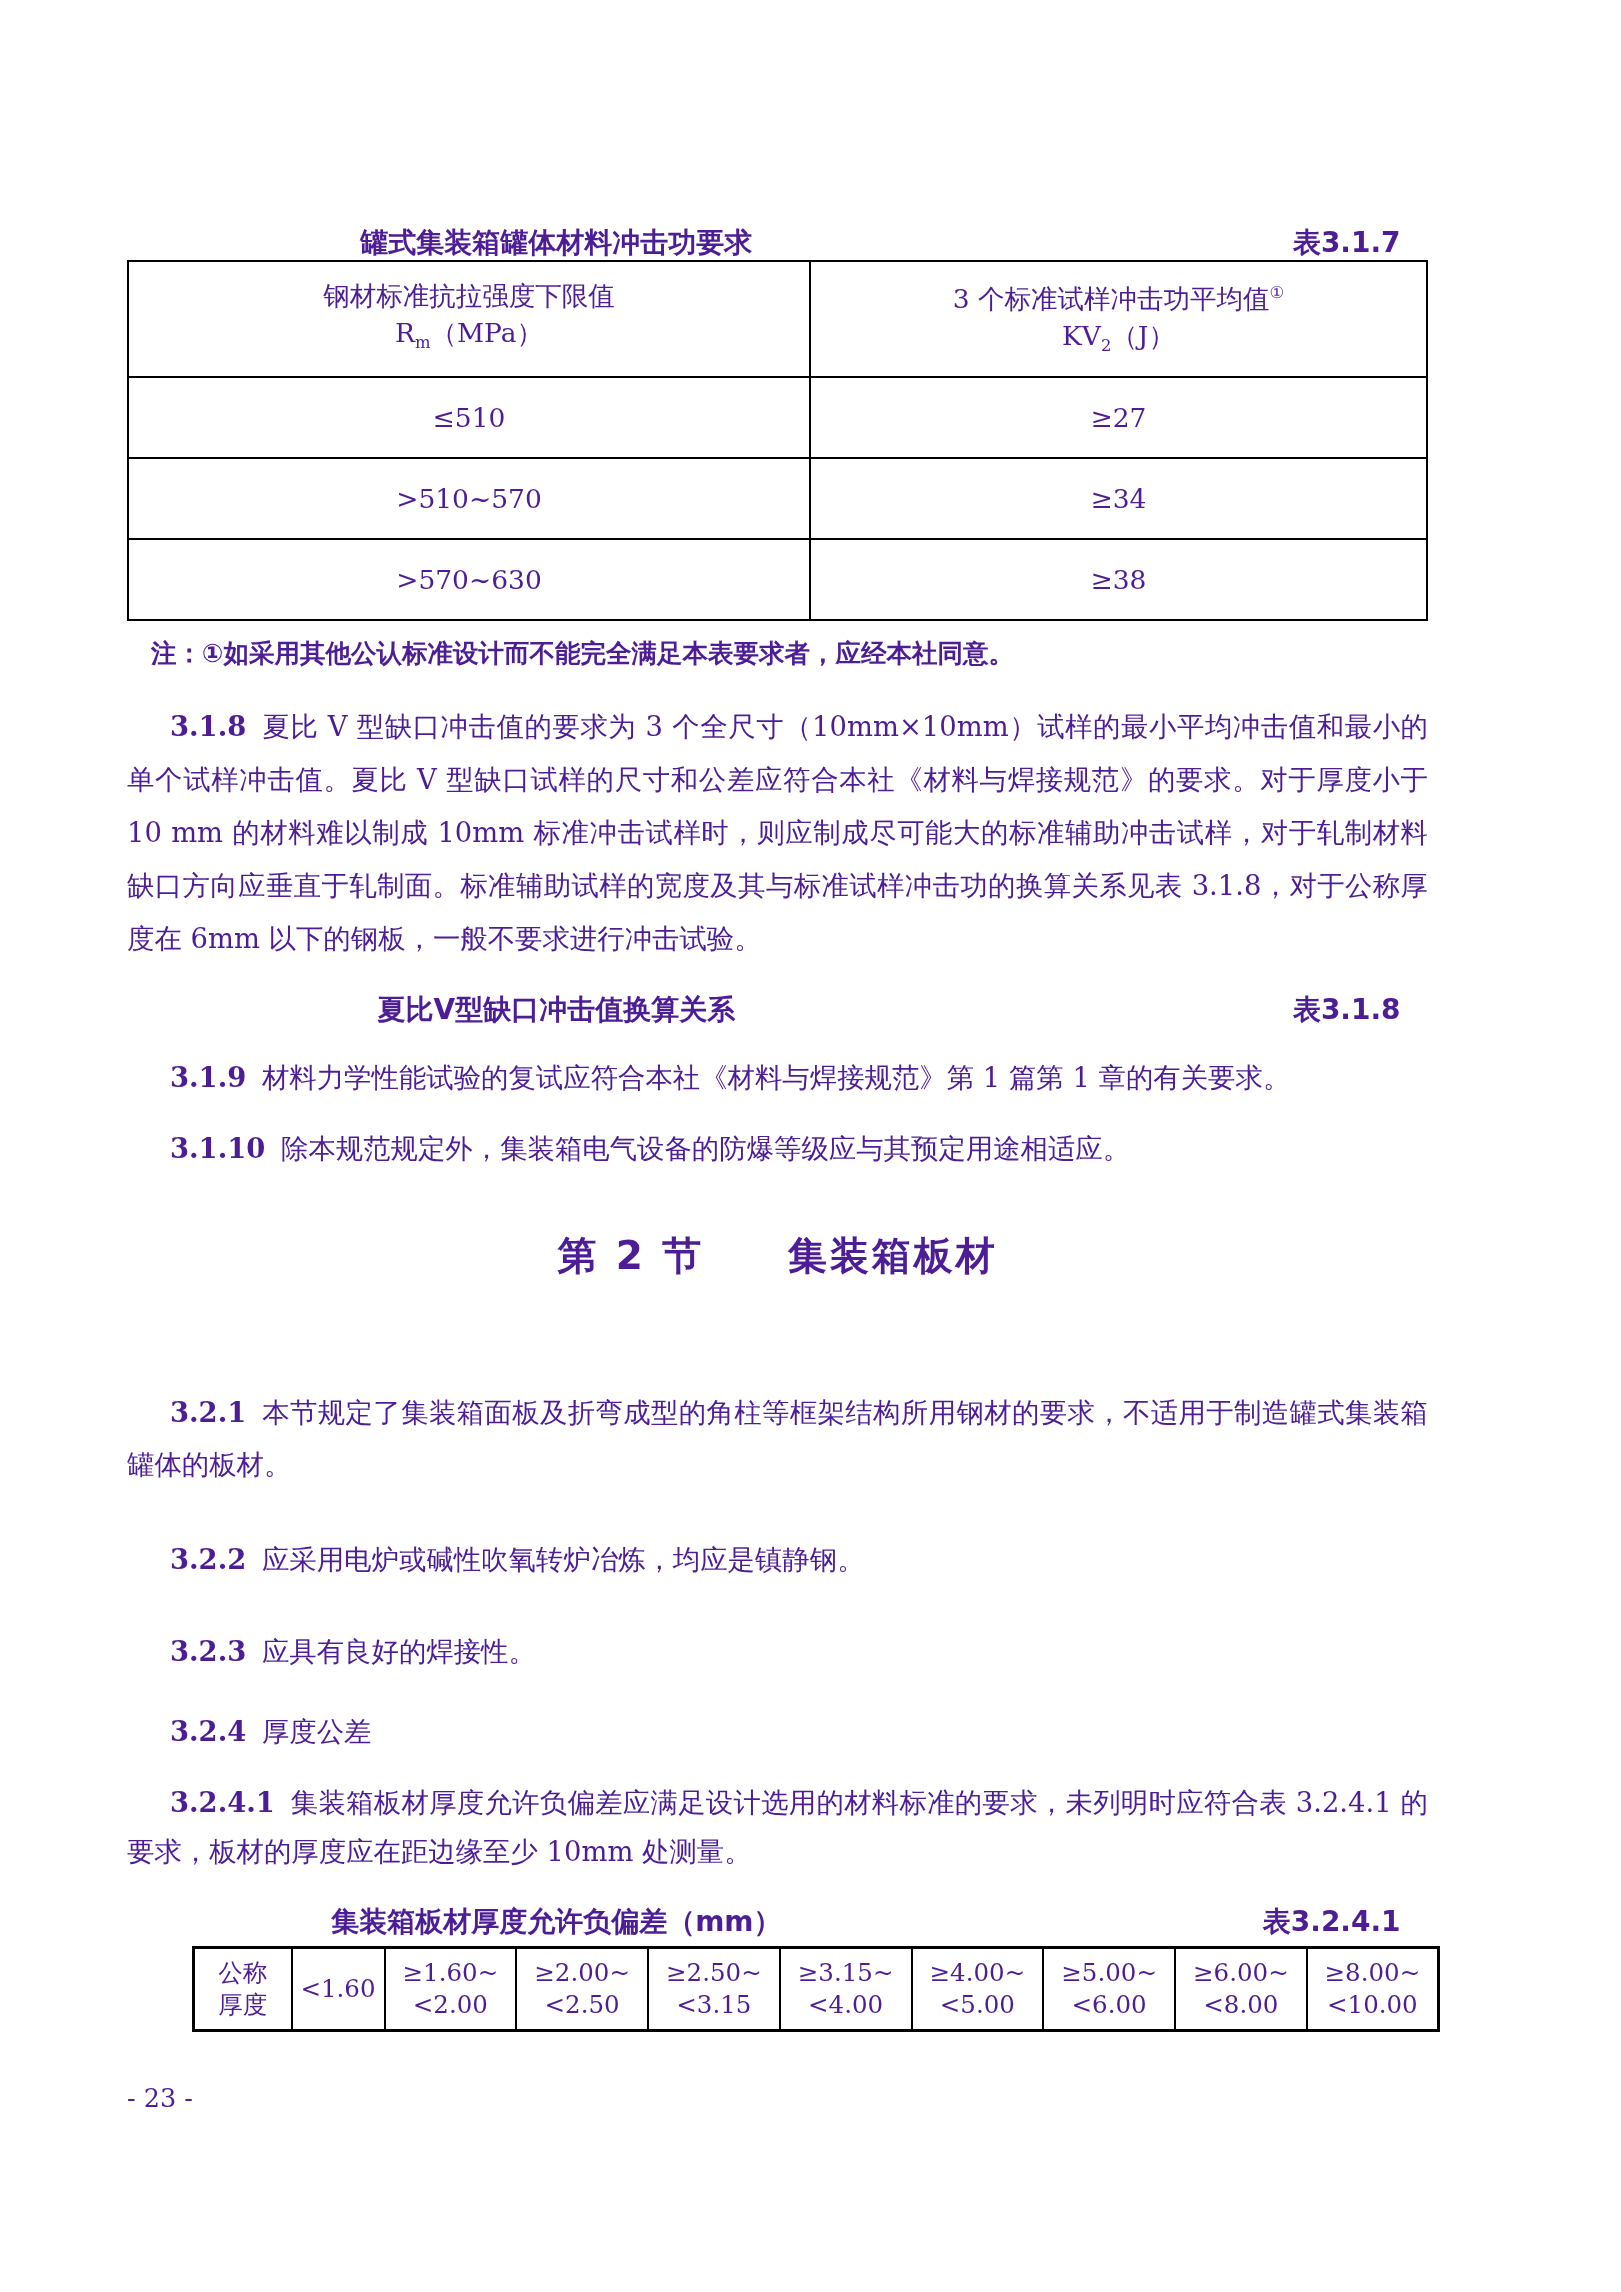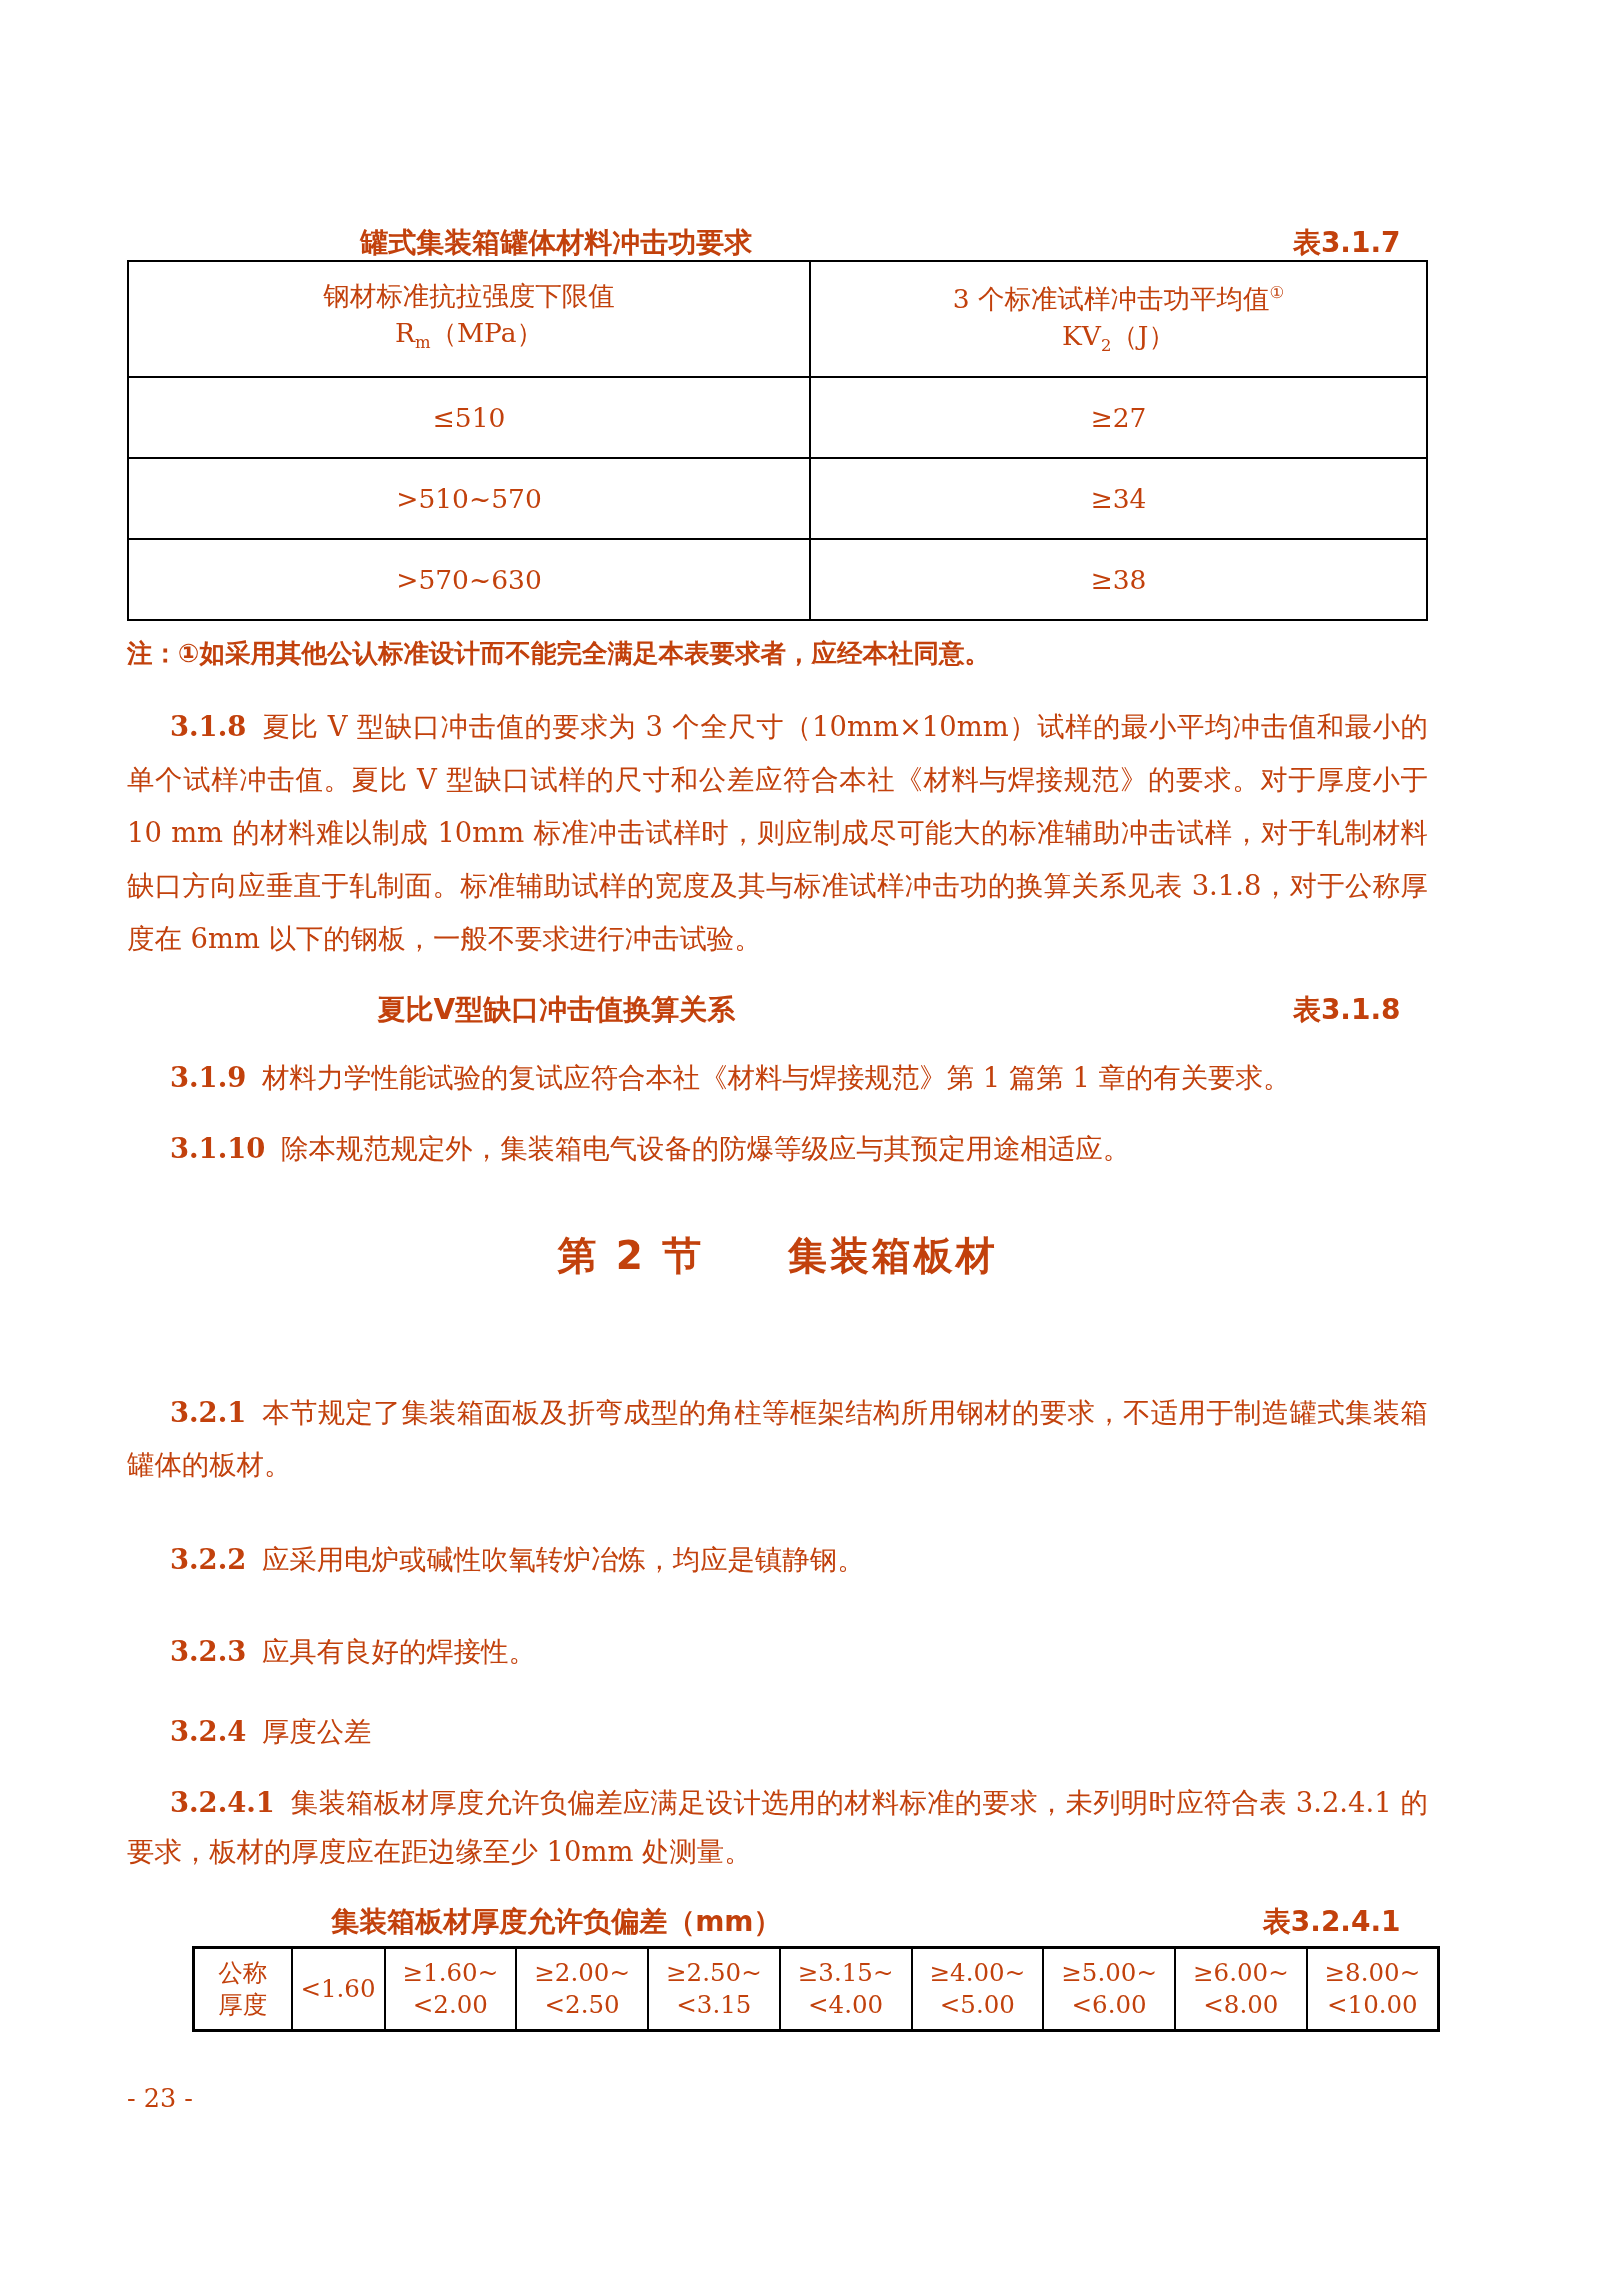--- a/index.html
+++ b/index.html
@@ -1,18 +1,18 @@
 <!DOCTYPE html>
 <html><head>
 <meta charset="utf-8">
 <style>
   html,body{margin:0;padding:0;background:#888;}
   .page{
     width:1621px;height:2293px;background:#ffffff;position:relative;
-    font-family:"DejaVu Serif","Liberation Serif",serif;color:#c2410c;
+    font-family:"DejaVu Serif","Liberation Serif",serif;color:#4c1d95;
     overflow:hidden;
   }
   .content{position:absolute;left:127px;top:0;width:1301px;}
   .hei{font-family:"DejaVu Sans","Liberation Sans",sans-serif;font-weight:bold;}
 
   
   .caption{position:relative;height:35px;line-height:35px;}
   .caption .cap-title{position:absolute;left:0;width:66%;text-align:center;font-size:28px;}
   .caption .cap-label{position:absolute;right:27.4px;font-size:28px;}
 
@@ -21,21 +21,21 @@
   table.doc{border:2.9px solid #000;}
   table.doc td{border:2px solid #000;text-align:center;vertical-align:middle;
     font-size:26.5px;padding:12px;}
   #t317 .hdr td{height:90px;line-height:37px;}
   #t317 .datarow td{height:55px;}
   #t318 .hdr td{height:55px;}
   #t318 .datarow td{height:55px;}
   sub{font-size:0.62em;}
   sup{font-size:0.62em;}
 
-  .note{margin-top:15.7px;font-size:25.5px;line-height:33px;}
+  .note{margin-top:15.7px;font-size:25.5px;line-height:33px;margin-left:24px;}
 
   .para{font-size:27.4px;text-align:justify;}
   .pnum{font-weight:bold;margin-right:15.7px;}
   #p318{margin-top:30px;line-height:53px;text-indent:43px;}
   #p319{margin-top:25.5px;line-height:49px;text-indent:43px;}
   #p3110{margin-top:0;line-height:39px;text-indent:43px;}
   #p321{margin-top:106px;line-height:52px;text-indent:43px;}
   #p322{margin-top:49px;line-height:39px;text-indent:43px;}
   #p323{margin-top:53px;line-height:39px;text-indent:43px;}
   #p324{margin-top:41px;line-height:39px;text-indent:43px;}

